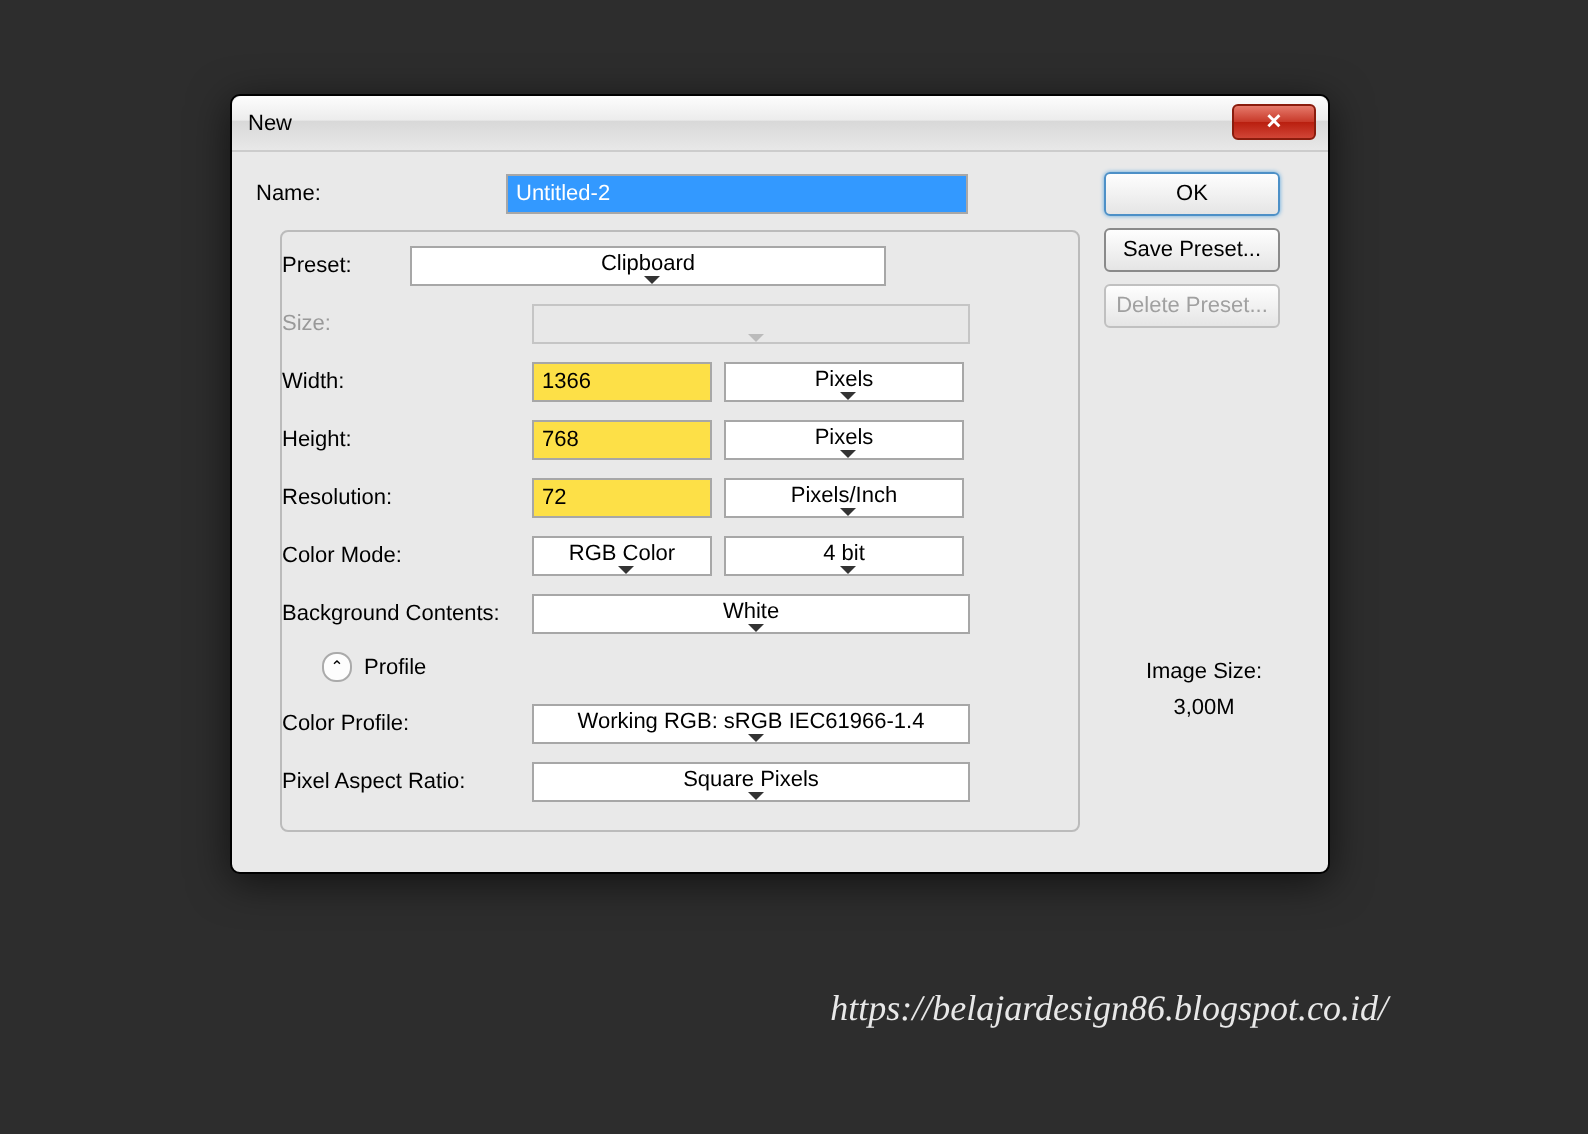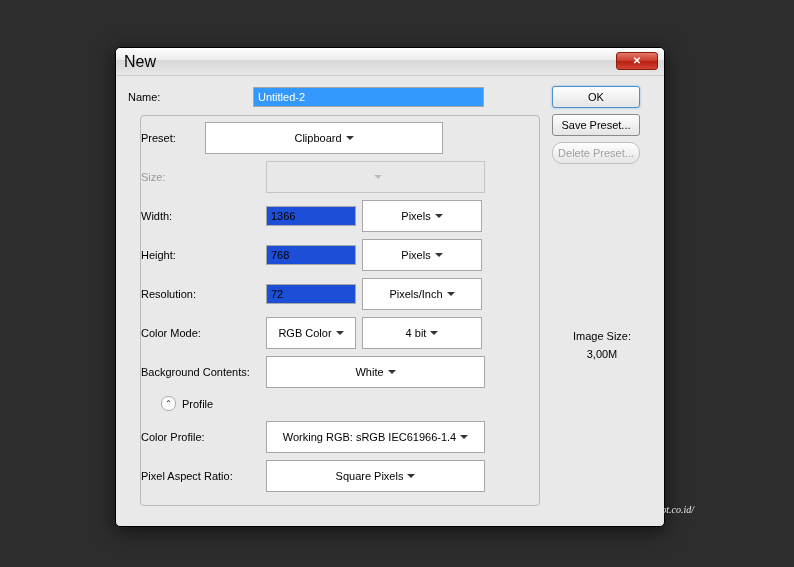--- a/index.html
+++ b/index.html
@@ -25,21 +25,21 @@
 .titlebar {
   height: 28px;
   background: linear-gradient(to bottom, #fdfdfd 0%, #ececec 45%, #d8d8d8 46%, #e8e8e8 100%);
   border-bottom: 1px solid #ccc;
   display: flex;
   align-items: center;
   padding: 0 0 0 8px;
   border-radius: 5px 5px 0 0;
 }
 .titlebar-title {
-  font-size: 16px;
+  font-size: 11px;
   color: #000;
   flex: 1;
 }
 .close-btn {
   width: 42px;
   height: 18px;
   background: linear-gradient(to bottom, #e67a6b 0%, #c83a2a 49%, #b91e0e 50%, #d14536 100%);
   border: 1px solid #8a1c0d;
   border-radius: 3px;
   color: #fff;
@@ -73,37 +73,38 @@
 }
 .label {
   width: 125px;
   padding-right: 7px;
   color: #000;
 }
 .label.disabled { color: #999; }
 .input-text {
   height: 20px;
   border: 1px solid #a7a7a7;
-  background: #1d4ed8;
+  background: #fde047;
   padding: 0 4px;
   font-size: 11px;
 }
 .input-text.selected {
   background: #3399ff;
   color: #fff;
 }
 .combo {
   display: flex;
   align-items: center;
-  height: 32px;
+  height: 20px;
   border: 1px solid #a7a7a7;
   background: #fff;
   padding: 0 4px;
   font-size: 11px;
-  justify-content: center;
+  justify-content: flex-end;
+  flex-direction: column;
 }
 .combo.disabled {
   background: #e8e8e8;
   border-color: #c5c5c5;
   color: #aaa;
 }
 .arrow {
   width: 0; height: 0;
   border-left: 4px solid transparent;
   border-right: 4px solid transparent;
@@ -131,21 +132,20 @@
   width: 88px;
 }
 .btn.primary {
   border: 1px solid #4d90c7;
   box-shadow: 0 0 2px #5da9e0;
 }
 .btn.disabled {
   color: #a0a0a0;
   border-color: #c0c0c0;
   cursor: default;
-  border-radius: 10px;
 }
 .image-size {
   margin-top: 160px;
   text-align: center;
   color: #000;
 }
 .image-size-val {
   text-align: center;
   margin-top: 6px;
 }
@@ -167,21 +167,21 @@
   font-size: 8px;
   line-height: 1;
 }
 .watermark {
   position: absolute;
   bottom: 52px;
   right: 100px;
   color: #e8e8e8;
   font-family: Georgia, serif;
   font-style: italic;
-  font-size: 10px;
+  font-size: 18px;
 }
 </style>
 </head>
 <body>
 
 <div class="dialog">
   <div class="titlebar">
     <span class="titlebar-title">New</span>
     <div class="close-btn">
       <span>✕</span>

